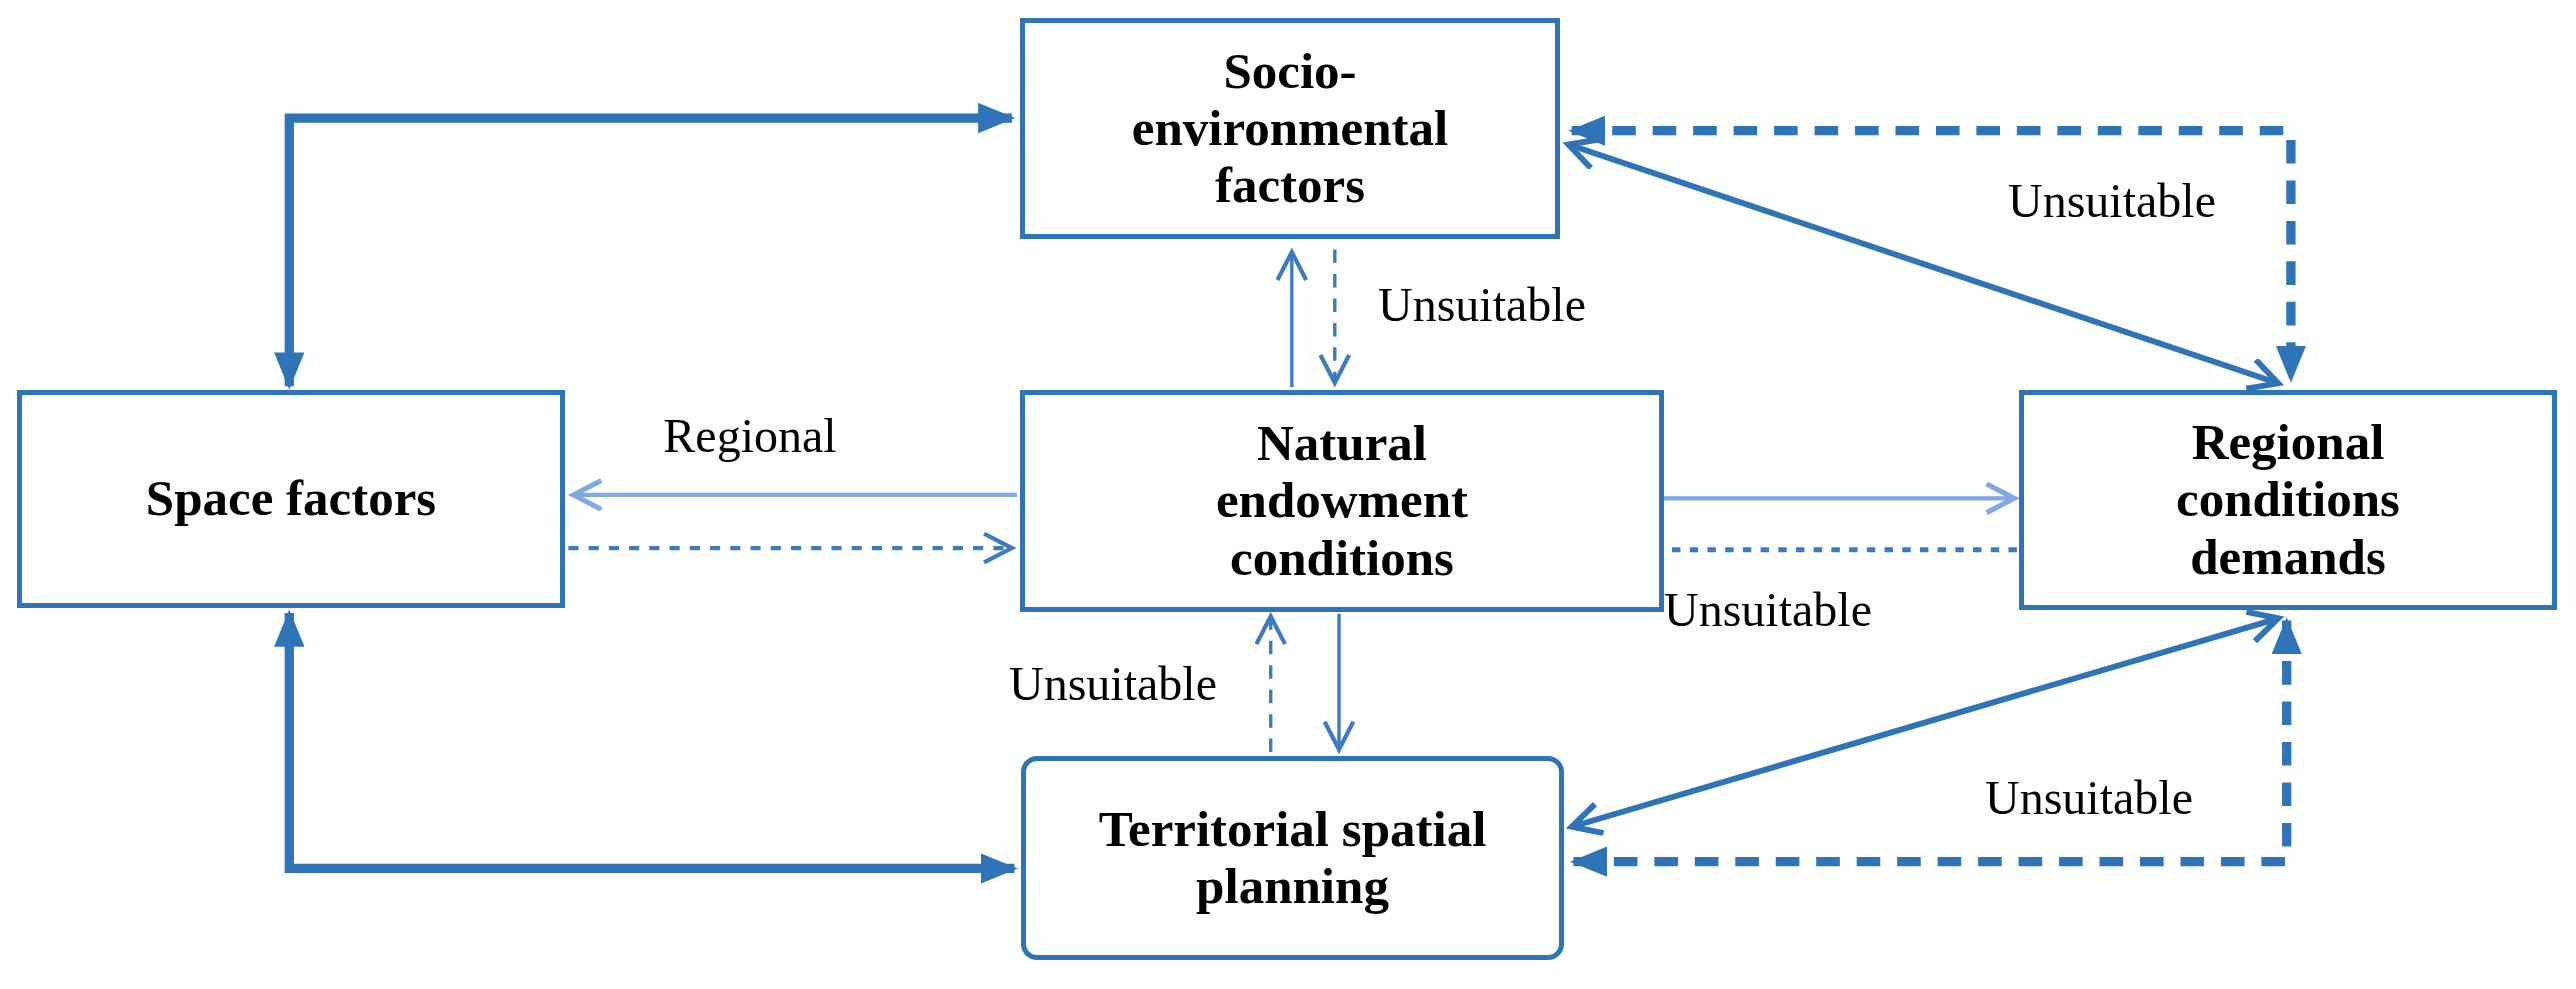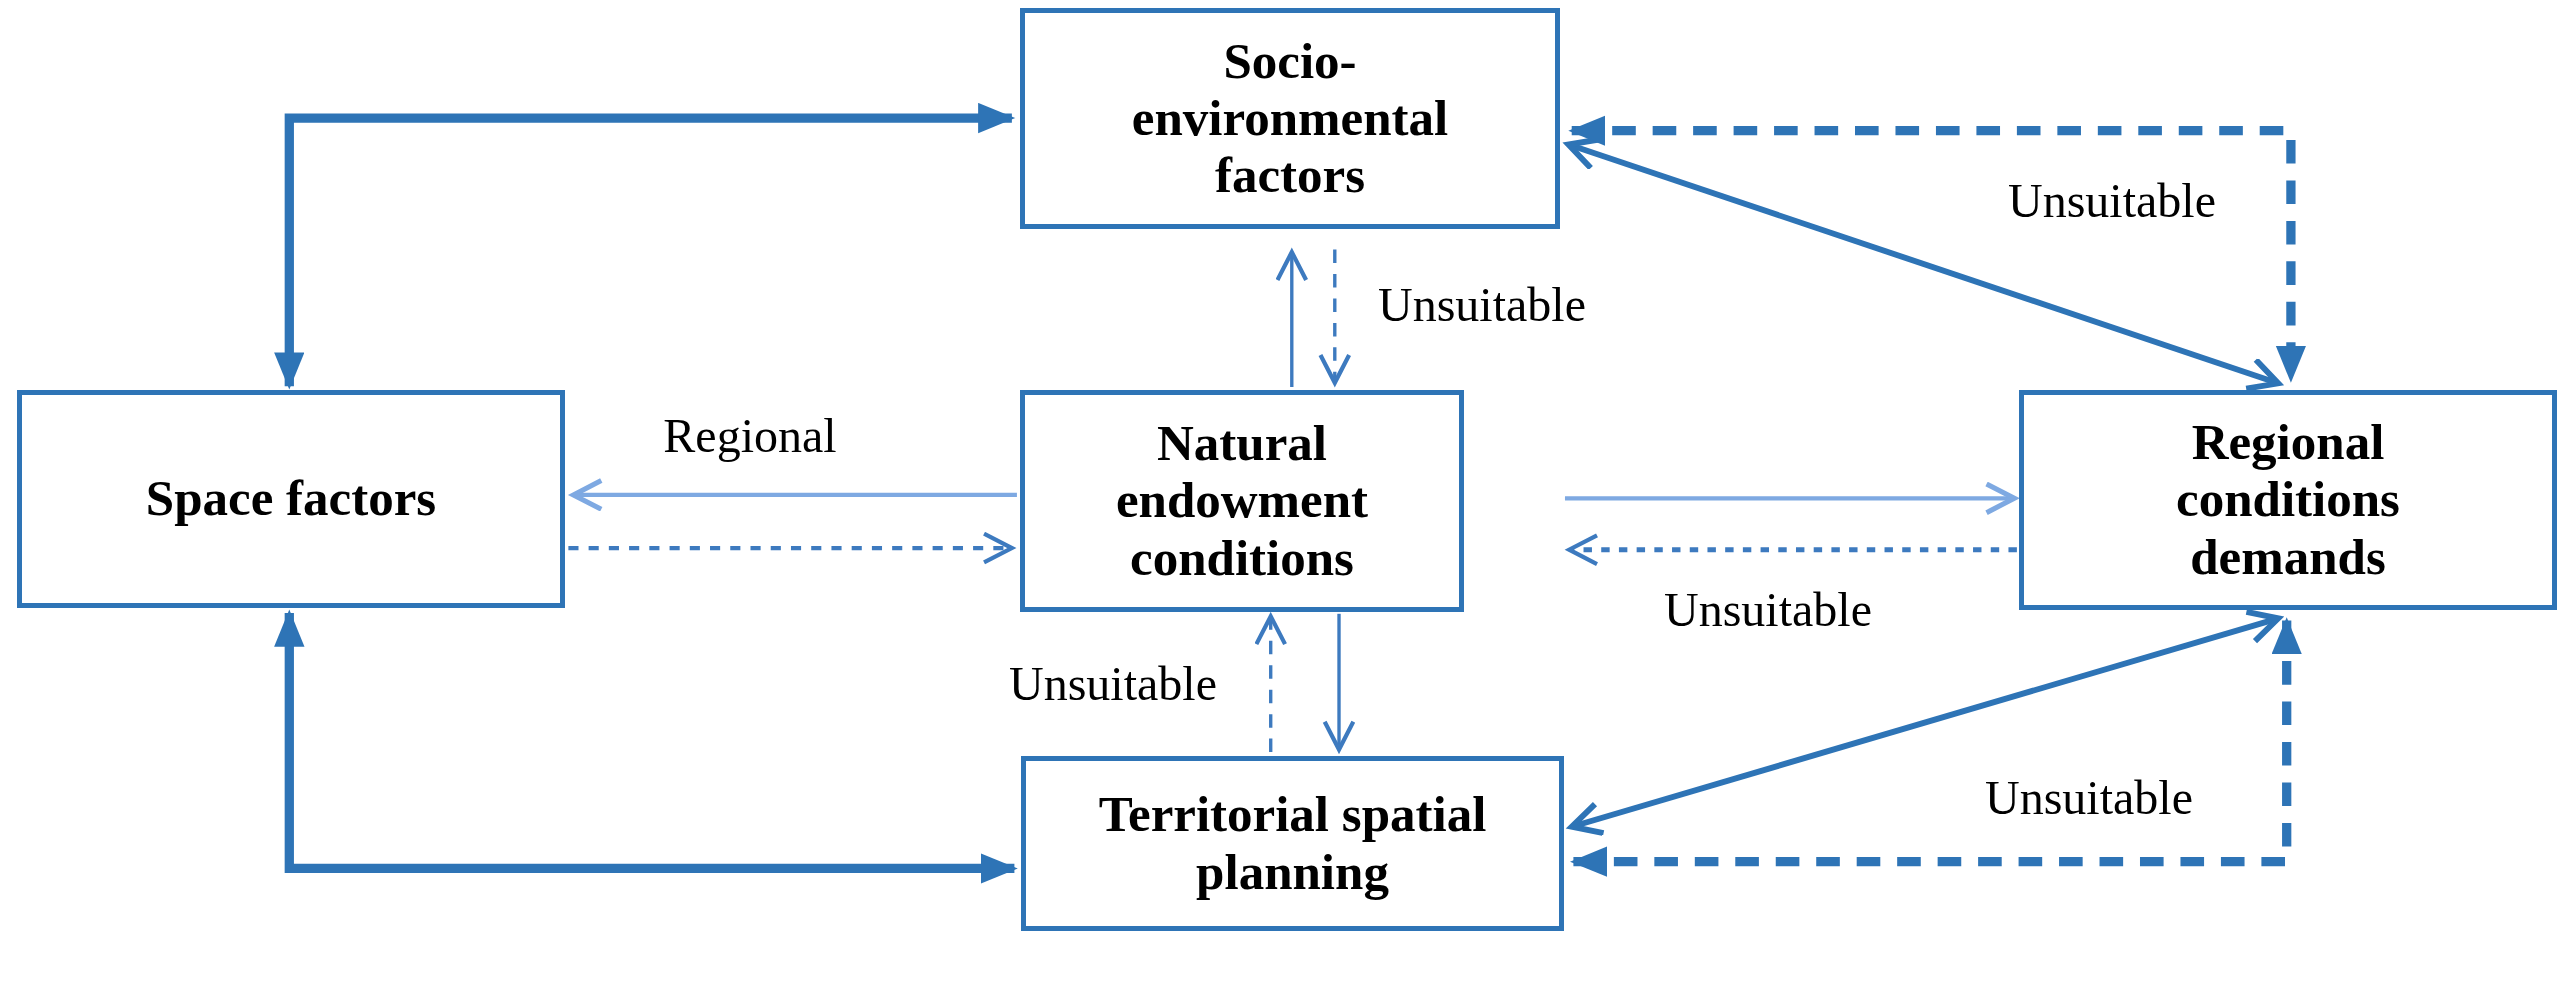--- a/index.html
+++ b/index.html
@@ -29,24 +29,24 @@
     background:#ffffff;
     display:flex;align-items:center;justify-content:center;
     text-align:center;
     font-weight:bold;
     font-size:51px;
     line-height:1.12;
     color:var(--text);
     white-space:pre-line;
   }
   .node-space      {left:17px;   top:390px; width:548px; height:218px;}
-  .node-socio      {left:1020px; top:8px;  width:540px; height:221px;}
-  .node-natural    {left:1020px; top:390px; width:444px; height:222px;}
+  .node-socio      {left:1020px; top:18px;  width:540px; height:221px;}
+  .node-natural    {left:1020px; top:390px; width:644px; height:222px;}
   .node-regional   {left:2019px; top:390px; width:538px; height:220px;}
-  .node-territorial{left:1021px; top:756px; width:543px; height:175px;}
+  .node-territorial{left:1021px; top:756px; width:543px; height:204px;border-radius:16px;}
   .elabel{
     position:absolute;
     transform:translate(-50%,-50%);
     font-weight:normal;
     font-size:48px;
     color:var(--text);
     white-space:nowrap;
   }
   .elabel-feedback            {left:750px;  top:435px;}
   .elabel-unsuit-socio-nat    {left:1482px; top:304px;}

